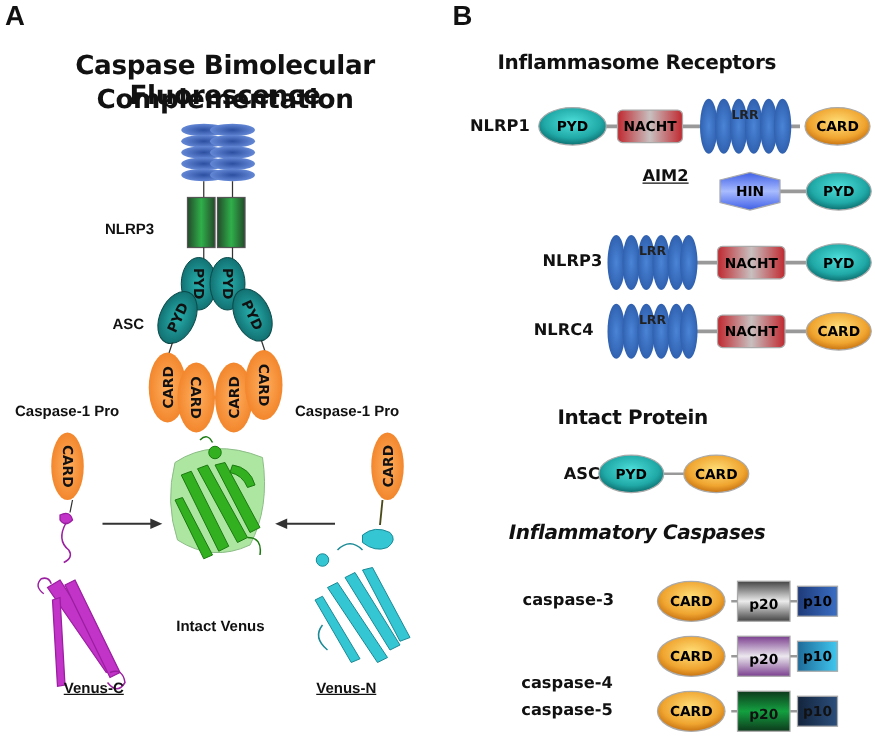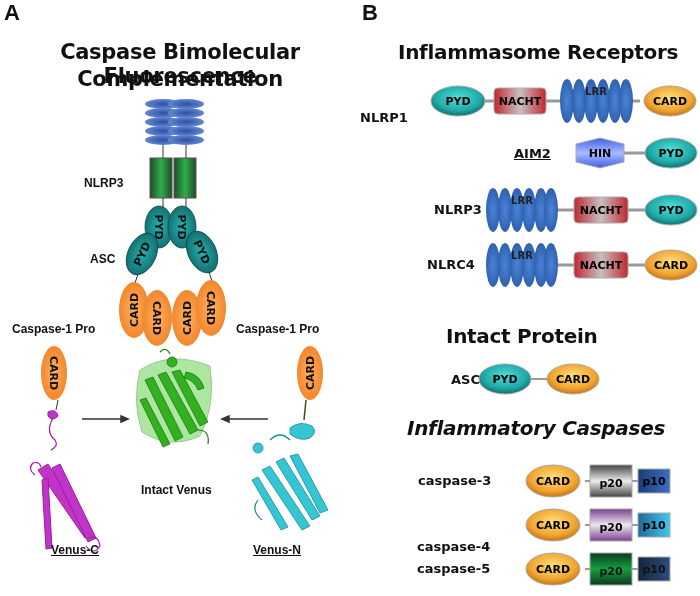--- a/index.html
+++ b/index.html
@@ -1,20 +1,20 @@
 <!DOCTYPE html>
 <html><head>
 <meta charset="utf-8">
 <style>
   html,body{margin:0;padding:0;background:#fff;}
   body{width:700px;height:596px;position:relative;overflow:hidden;font-family:"Liberation Sans",sans-serif;color:#111;}
   .abs{position:absolute;}
   .panel-letter{font-weight:bold;font-size:22px;font-family:"Liberation Sans",sans-serif;}
   .title{font-weight:bold;font-size:21px;text-align:center;font-family:"DejaVu Sans",sans-serif;letter-spacing:-0.3px;}
-  .sec-title{font-weight:bold;font-size:20px;font-family:"DejaVu Sans",sans-serif;letter-spacing:-0.3px;white-space:nowrap;}
+  .sec-title{font-weight:bold;font-size:16px;font-family:"DejaVu Sans",sans-serif;letter-spacing:-0.3px;white-space:nowrap;}
   .lbl{font-weight:bold;font-size:13px;white-space:nowrap;font-family:"DejaVu Sans",sans-serif;}
   .lblA{font-weight:bold;font-size:12px;white-space:nowrap;font-family:"Liberation Sans",sans-serif;}
   svg text{font-family:"DejaVu Sans",sans-serif;font-weight:bold;}
 </style>
 </head>
 <body>
 
 <svg width="0" height="0" style="position:absolute">
   <defs>
     <radialGradient id="gPyd" cx="50%" cy="40%" r="60%">
@@ -202,29 +202,29 @@
     <path d="M252 480 l6 -3 l30 50 l-7 3z"></path>
     <path d="M270 440 q10 -10 20 0" fill="none" stroke-width="1.2"></path>
     <path d="M258 500 q-8 10 4 20" fill="none" stroke-width="1.2"></path>
   </g>
 </svg>
 
 <div class="abs lblA" style="left:84px;top:176px;">NLRP3</div>
 <div class="abs lblA" style="left:90px;top:252px;">ASC</div>
 <div class="abs lblA" style="left:12px;top:322px;">Caspase-1 Pro</div>
 <div class="abs lblA" style="left:236px;top:322px;">Caspase-1 Pro</div>
-<div class="abs lblA" style="left:141px;top:483px;">Intact Venus</div>
+<div class="abs lblA" style="left:141px;top:494px;">Intact Venus</div>
 <div class="abs lblA" style="left:51px;top:543px;text-decoration:underline;">Venus-C</div>
 <div class="abs lblA" style="left:253px;top:543px;text-decoration:underline;">Venus-N</div>
 
 <div class="abs panel-letter" style="left:362px;top:0px;">B</div>
 <div class="abs sec-title" style="left:398px;top:40px;">Inflammasome Receptors</div>
 
-<div class="abs lbl" style="left:360px;top:94px;margin-top:16px;">NLRP1</div>
-<div class="abs lbl" style="left:514px;top:146px;text-decoration:underline;">AIM2</div>
+<div class="abs lbl" style="left:376px;top:94px;">NLRP1</div>
+<div class="abs lbl" style="left:514px;top:134px;text-decoration:underline;">AIM2</div>
 <div class="abs lbl" style="left:434px;top:202px;">NLRP3</div>
 <div class="abs lbl" style="left:427px;top:257px;">NLRC4</div>
 
 <svg class="abs" style="left:360px;top:0" width="340" height="596">
 
   <g>
     <line x1="100" y1="101" x2="280" y2="101" stroke="#999" stroke-width="3"></line>
     <g>
         <ellipse cx="98" cy="101" rx="27" ry="15" fill="url(#gPyd)" stroke="#aaa"></ellipse>
         <text x="98" y="105" font-size="11" text-anchor="middle">PYD</text>

